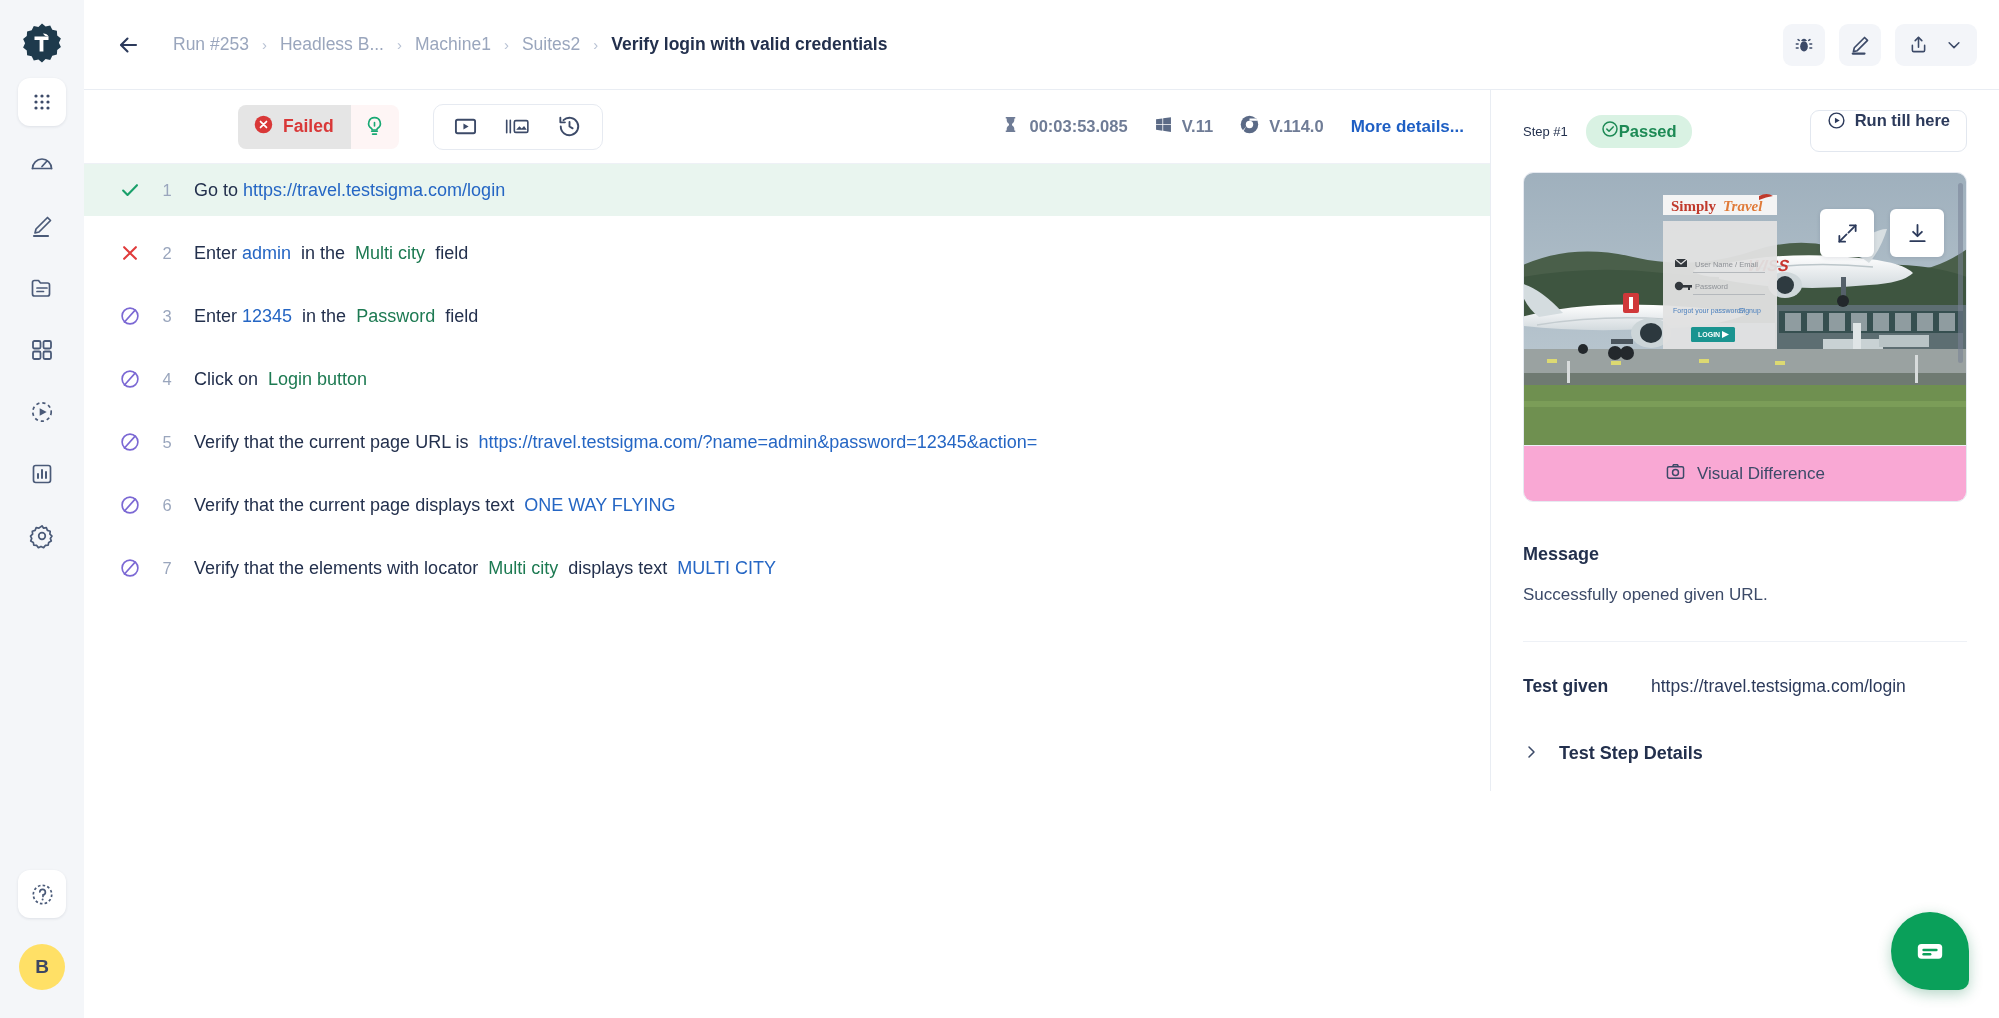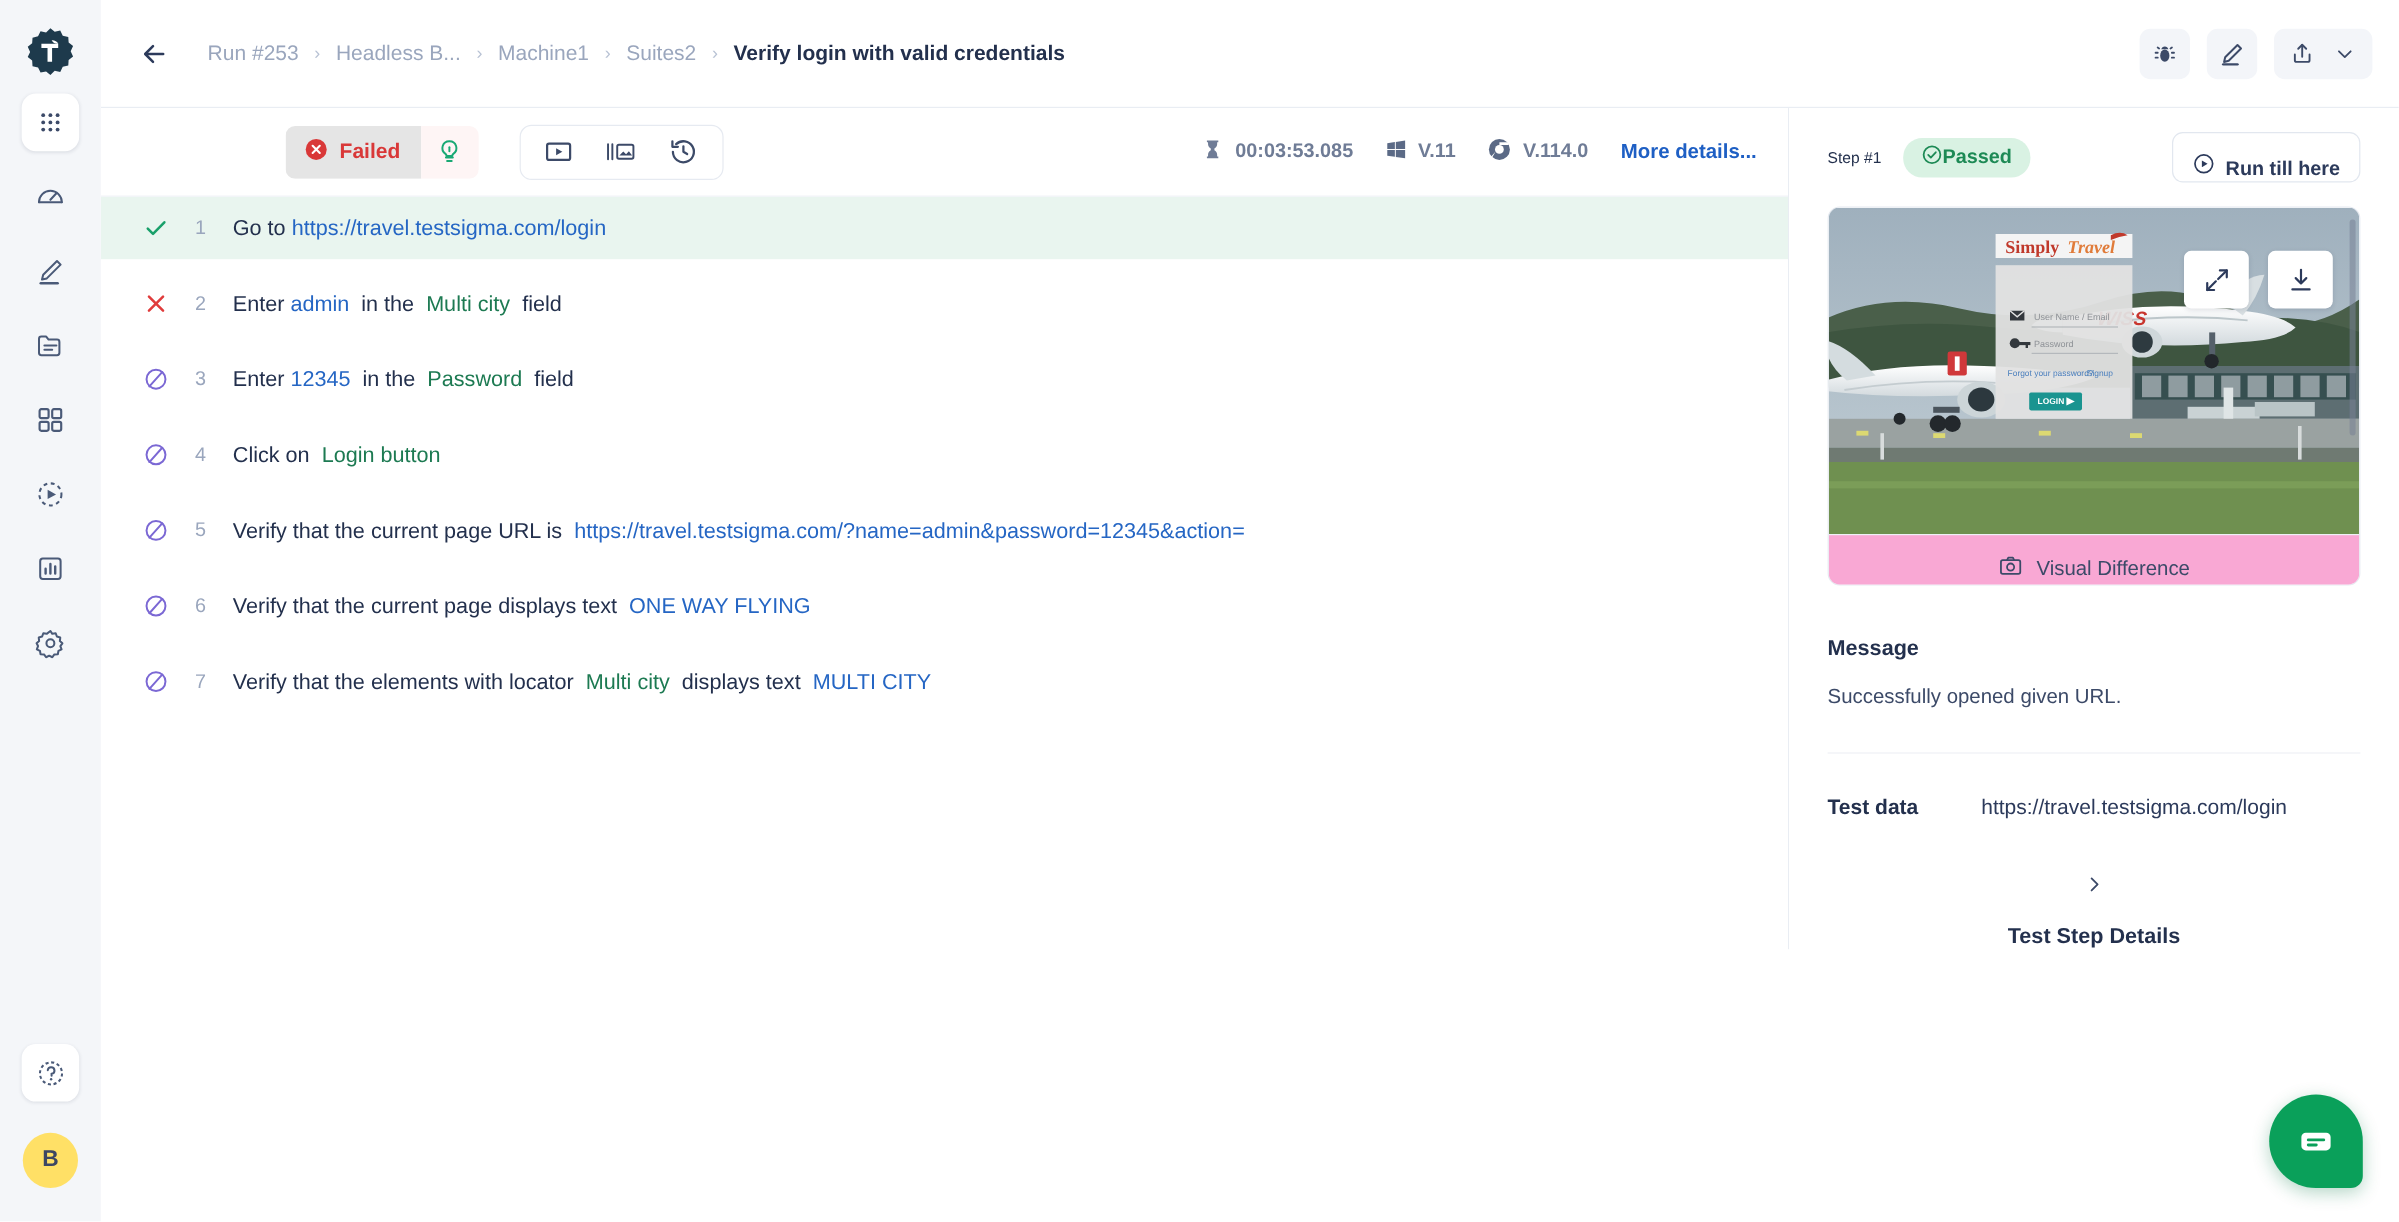--- a/index.html
+++ b/index.html
@@ -133,21 +133,21 @@
   }
   .rp-head { display: flex; align-items: center; height: 82px; flex: 0 0 82px; }
   .rp-title { font-size: 13px; font-weight: 400; color: #23304d; text-align: center; }
   .pass-badge {
     display: flex; align-items: center; gap: 0;
     background: #d9f2e3; color: #1d8a55;
     border-radius: 16px; height: 33px; padding: 0 15px;
     font-size: 16.5px; font-weight: 600; margin-left: 18px;
   }
   .run-till {
-    margin-left: auto; display: flex; align-items: flex-end; gap: 9px;
+    margin-left: auto; display: flex; align-items: flex-start; gap: 9px;
     border: 1px solid #e2e7ef; border-radius: 9px; height: 42px; padding: 0 16px;
     font-size: 16.5px; font-weight: 600; color: #2c3a5b; cursor: pointer; background:#fff;
   }
 
   
   .shot-card { border: 1px solid #e6eaf1; border-radius: 10px; overflow: hidden; background: #fff; }
   .shot-wrap { position: relative; height: 272px; overflow: hidden; }
   .shot-overlay { position: absolute; top: 36px; right: 22px; display: flex; gap: 16px; }
   .ov-btn {
     width: 54px; height: 48px; background: #fff; border-radius: 6px;
@@ -158,21 +158,21 @@
     height: 56px; display: flex; align-items: center; justify-content: center; gap: 11px;
     border-top: 1px solid #eef1f6; font-size: 17px; color: #3c4a68; cursor: pointer; background:#f9a8d4;
   }
 
   .msg-label { margin-top: 42px; font-size: 18px; font-weight: 700; color: #23304d; }
   .msg-body { margin-top: 20px; font-size: 17px; color: #3c4a68; }
   .rp-divider { margin-top: 36px; height: 1px; background: #eef1f6; }
   .td-row { margin-top: 34px; display: flex; align-items: baseline; }
   .td-label { font-size: 17.5px; font-weight: 700; color: #23304d; width: 128px; flex: 0 0 128px; }
   .td-value { font-size: 17.5px; color: #2c3a5b; }
-  .accordion { margin-top: 46px; display: flex; align-items: center; gap: 20px; cursor: pointer; flex-direction: column; }
+  .accordion { margin-top: 46px; display: flex; align-items: flex-end; gap: 20px; cursor: pointer; }
   .accordion + .accordion { margin-top: 36px; }
   .acc-label { font-size: 18px; font-weight: 700; color: #23304d; }
 
   
   .chat-fab {
     position: absolute; right: 30px; bottom: 28px;
     width: 78px; height: 78px; background: #0aa05a;
     border-radius: 39px 39px 10px 39px;
     display: flex; align-items: center; justify-content: center;
     box-shadow: 0 4px 14px rgba(10,120,70,.30); cursor: pointer;
@@ -653,21 +653,21 @@
             </span>
             <span>Visual Difference</span>
           </div>
         </div>
 
         <div class="msg-label">Message</div>
         <div class="msg-body">Successfully opened given URL.</div>
         <div class="rp-divider"></div>
 
         <div class="td-row">
-          <span class="td-label">Test data</span>
+          <span class="td-label">Test given</span>
           <span class="td-value">https://travel.testsigma.com/login</span>
         </div>
 
         <div class="accordion">
           <span>
             <svg width="16" height="16" viewBox="0 0 24 24" fill="none" stroke="#3c4a68" stroke-width="2.3" stroke-linecap="round" stroke-linejoin="round">
               <path d="M9 4.5L16.5 12 9 19.5"></path>
             </svg>
           </span>
           <span class="acc-label">Test Step Details</span>

